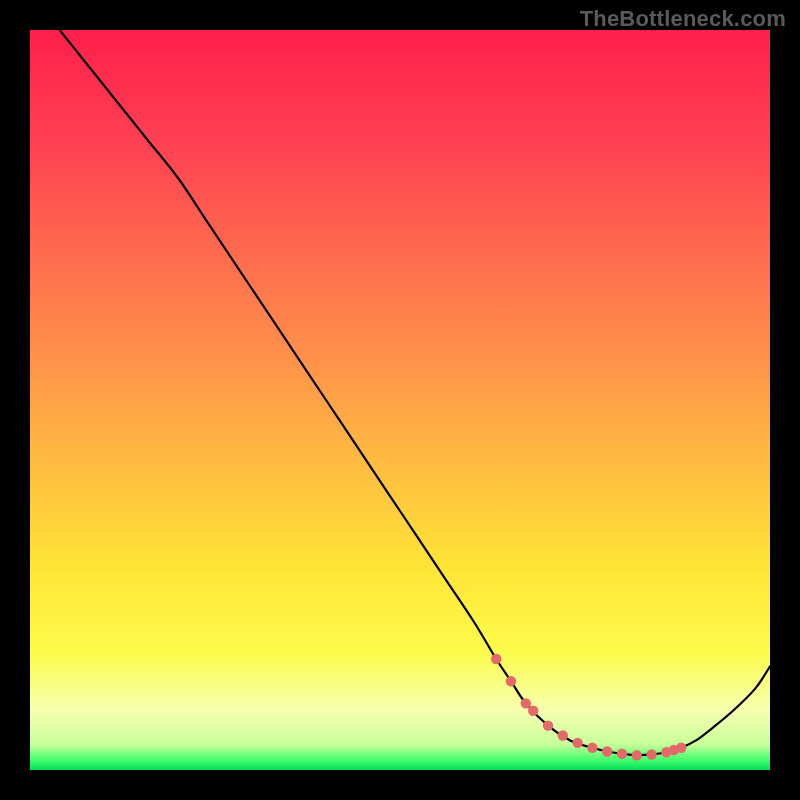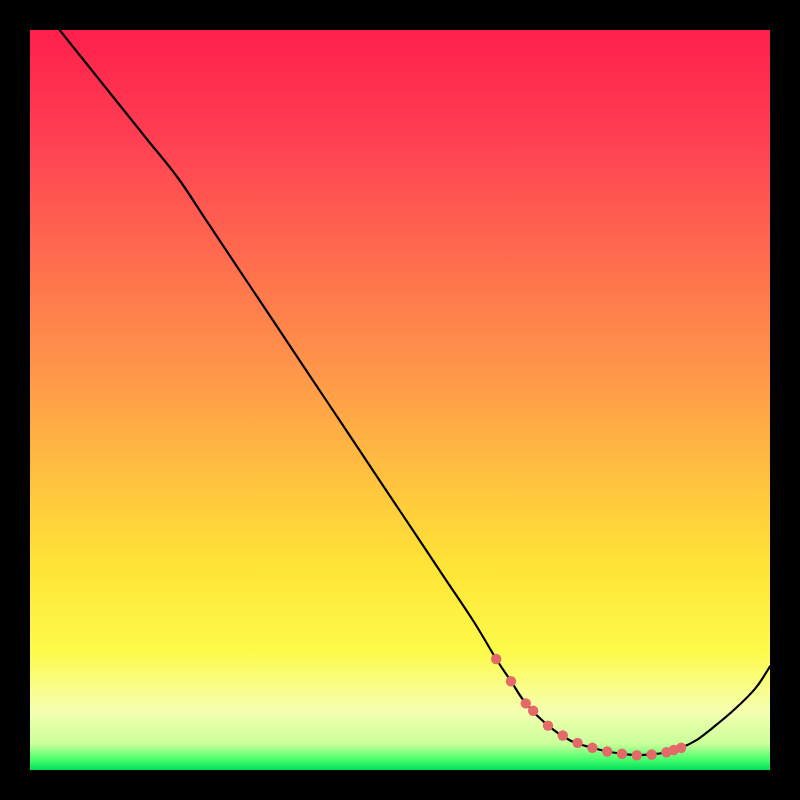--- a/index.html
+++ b/index.html
@@ -42,20 +42,21 @@
     stroke-linecap: round;
   }
   .dot {
     fill: #e36a68;
   }
 </style>
 </head>
 <body>
 
 <div class="stage">
+  <div class="attribution">TheBottleneck.com</div>
 
   <svg class="plot" viewBox="0 0 800 800">
     <defs>
       <linearGradient id="bg-grad" x1="0" y1="0" x2="0" y2="1">
           <stop offset="0.00%" stop-color="#ff1f4b"></stop>
           <stop offset="15.00%" stop-color="#ff4053"></stop>
           <stop offset="30.00%" stop-color="#ff6a4e"></stop>
           <stop offset="45.00%" stop-color="#ff934a"></stop>
           <stop offset="60.00%" stop-color="#ffc040"></stop>
           <stop offset="72.00%" stop-color="#ffe336"></stop>

